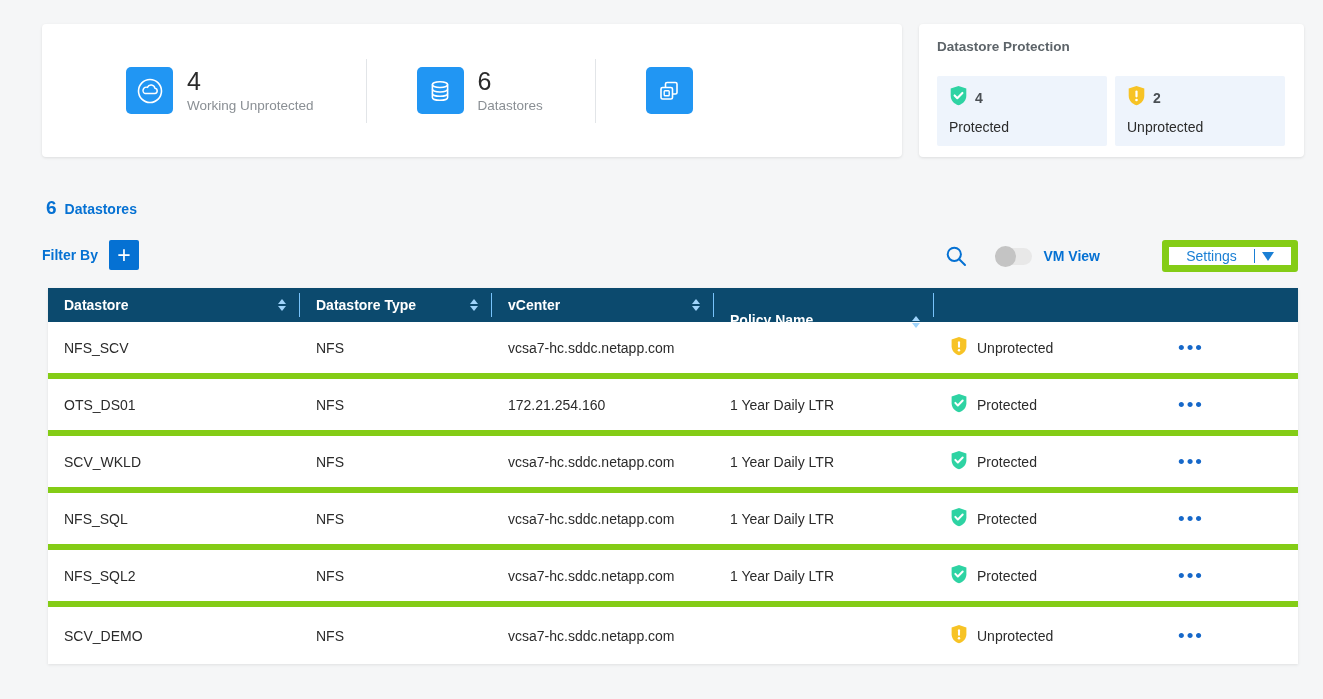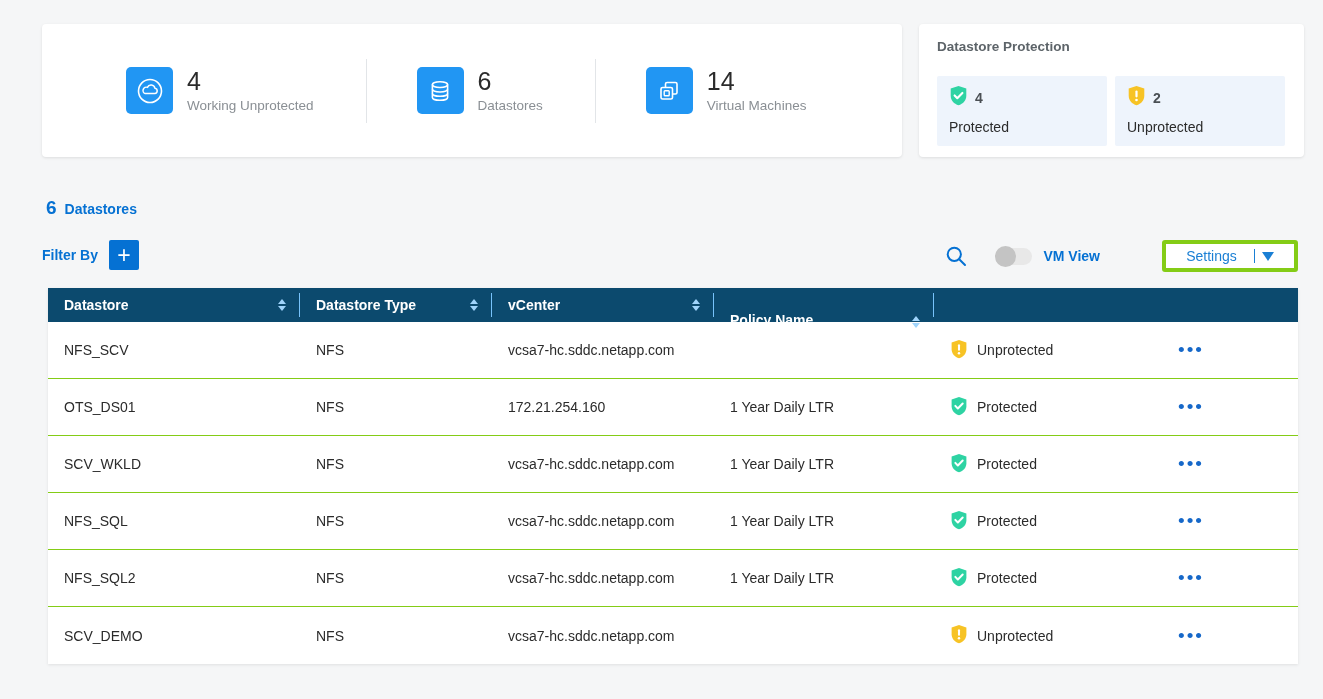--- a/index.html
+++ b/index.html
@@ -83,21 +83,21 @@
   .toggle {
     width: 37px; height: 17px; border-radius: 9px; background: #e8e8e8;
     position: relative; cursor: pointer;
   }
   .toggle .knob {
     position: absolute; left: 0; top: -2px;
     width: 21px; height: 21px; border-radius: 50%; background: #c4c4c4;
   }
   .toggle-label { font-size: 14px; color: #0571d3; font-weight: bold; }
   .settings-btn {
-    width: 136px; height: 32px; border: 4px solid #84cc16; border-radius: 3px;
+    width: 136px; height: 32px; border: 7px solid #84cc16; border-radius: 3px;
     background: #fff; display: flex; align-items: center;
     justify-content: center; cursor: pointer; gap: 17px;
   }
   .settings-btn .s-txt { font-size: 14px; color: #1a7fd4; }
   .settings-btn .s-caret { display: flex; align-items: center; gap: 7px; }
   .settings-btn .bar { width: 1px; height: 14px; background: #1a7fd4; }
   .settings-btn .tri {
     width: 0; height: 0; border-left: 6px solid transparent;
     border-right: 6px solid transparent; border-top: 9px solid #1a7fd4;
   }
@@ -132,21 +132,21 @@
   }
   .c1 { width: 252px; }
   .c2 { width: 192px; }
   .c3 { width: 222px; }
   .c4 { width: 220px; align-items: flex-end; }
   .c5 { width: 212px; }
   .c6 { width: 152px; }
 
   .trow {
     display: flex; align-items: center; height: 57px;
-    border-bottom: 1px solid #84cc16;
+    border-bottom: 6px solid #84cc16;
   }
   .trow:last-child { border-bottom: none; }
   .td {
     font-size: 14px; color: #2b2b2b; padding-left: 16px;
     display: flex; align-items: center; height: 57px;
   }
   .td.status { gap: 9px; }
   .kebab {
     color: #1668c9; letter-spacing: 2px; font-size: 19px;
     cursor: pointer; line-height: 10px; padding-left: 16px;
@@ -192,24 +192,20 @@
     <div class="divider-v" style="margin-left:52px;"></div>
 
     <div class="stat" style="margin-left:50px;">
       <div class="tile">
         <svg width="30" height="30" viewBox="0 0 30 30">
           <rect x="11.5" y="6.5" width="11.5" height="11.5" rx="1.6" fill="none" stroke="#fff" stroke-width="1.6"></rect>
           <rect x="7" y="11.5" width="11.5" height="11.5" rx="1.6" fill="#2196f3" stroke="#fff" stroke-width="1.6"></rect>
           <rect x="10.2" y="14.8" width="5" height="5" rx="0.8" fill="none" stroke="#fff" stroke-width="1.4"></rect>
         </svg>
       </div>
-      <div class="txt">
-        <div class="num">14</div>
-        <div class="lbl">Virtual Machines</div>
-      </div>
     </div>
   </div>
 
   <div class="protection-card">
     <div class="protection-title">Datastore Protection</div>
     <div class="prot-tiles">
 
       <div class="prot-tile one">
         <div class="prot-top">
           <span>

